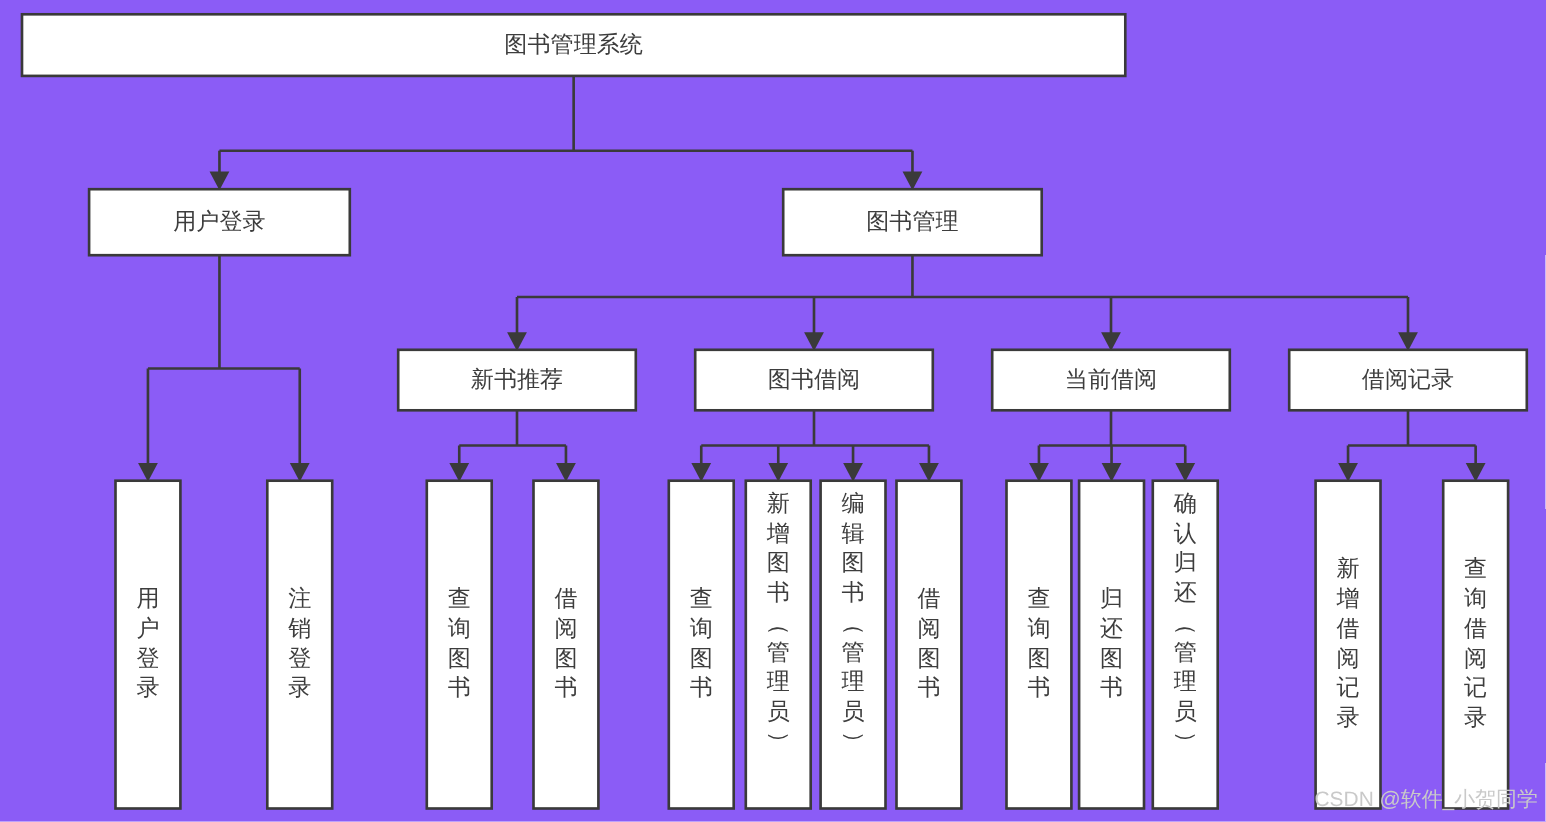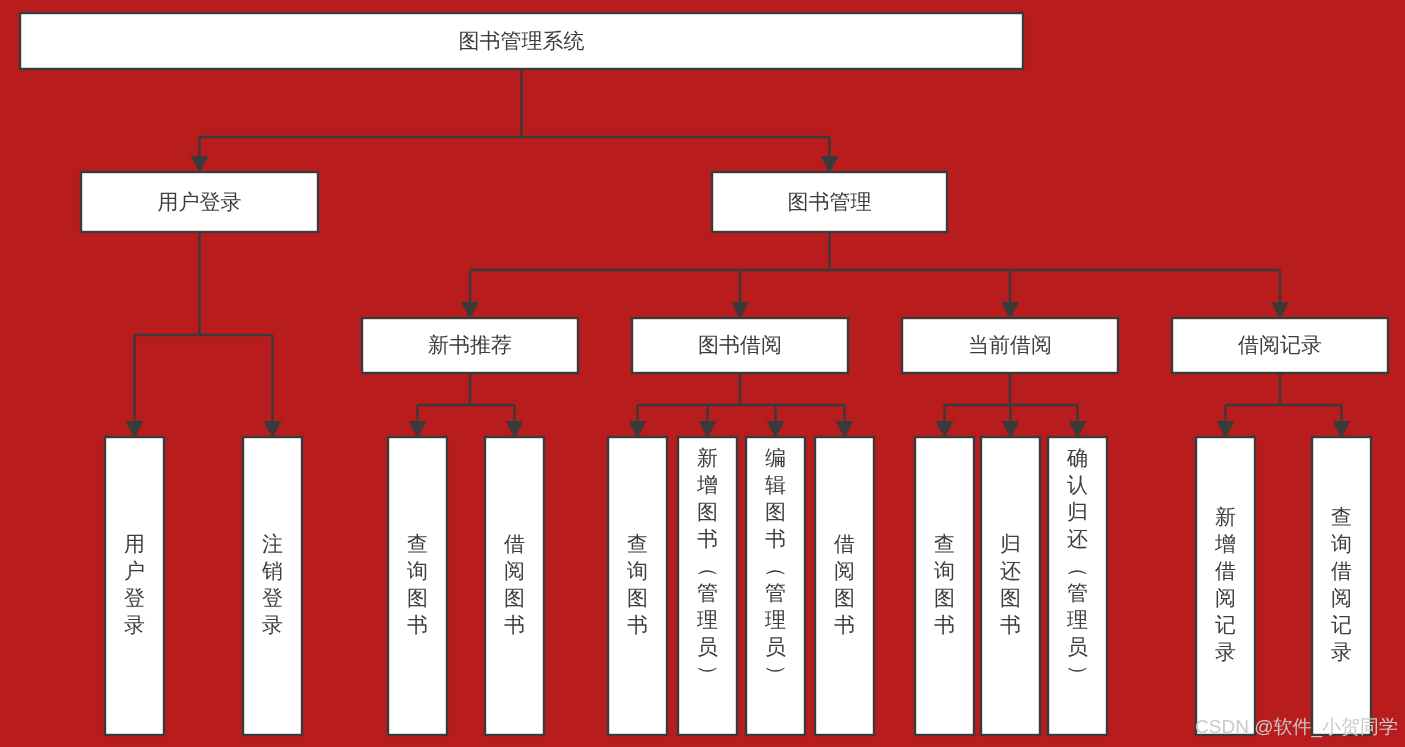--- a/index.html
+++ b/index.html
@@ -7,21 +7,21 @@
     padding: 0;
     background: #ffffff;
   }
   body {
     font-family: "Liberation Sans", "DejaVu Sans", sans-serif;
   }
   #stage {
     position: relative;
     width: 1405px;
     height: 747px;
-    background: #b91c1c;
+    background: #8b5cf6;
     overflow: hidden;
   }
   svg#diagram {
     position: absolute;
     left: 0;
     top: 0;
     width: 1405px;
     height: 747px;
   }
   .node-rect {

